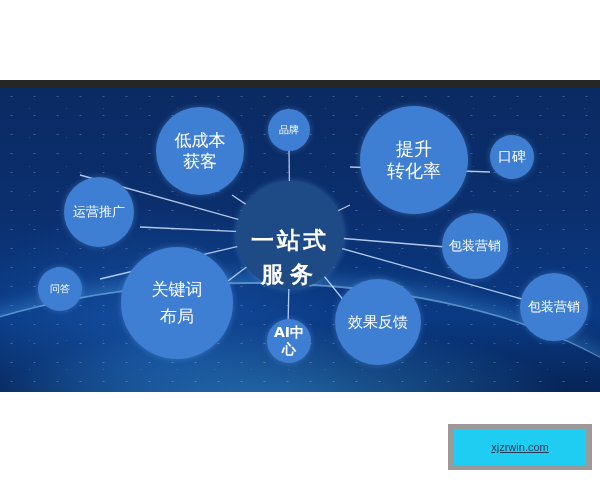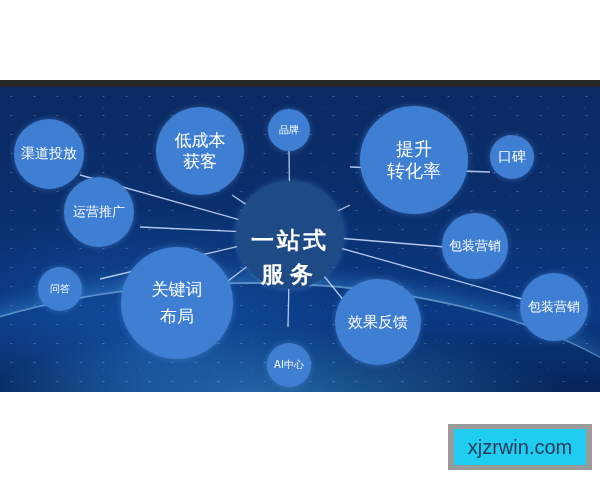--- a/index.html
+++ b/index.html
@@ -13,21 +13,21 @@
   .stars{position:absolute;inset:0;
     background-image:radial-gradient(rgba(255,255,255,0.35) 0.8px, transparent 1.2px),
                      radial-gradient(rgba(255,255,255,0.2) 0.6px, transparent 1px);
     background-size:23px 19px, 37px 29px;background-position:0 0, 11px 7px;opacity:0.7;}
   .arc{position:absolute;left:-200px;top:195px;width:900px;height:400px;border-radius:50%;
     border-top:2px solid rgba(150,210,255,0.55);box-shadow:0 -6px 18px rgba(80,170,240,0.35);}
   svg.lines{position:absolute;left:0;top:0;}
   .node{position:absolute;border-radius:50%;background:#3f7fd3;color:#ffffff;display:flex;align-items:center;justify-content:center;text-align:center;line-height:1.25;box-shadow:0 0 6px rgba(120,180,255,0.35);}
   .center{background:#1e4a86;font-weight:bold;font-family:"DejaVu Serif",serif;}
   .watermark{position:absolute;left:448px;top:424px;width:144px;height:46px;background:#9a9a9a;}
-  .watermark-inner{position:absolute;left:6px;top:5px;right:6px;bottom:5px;background:#1fcdf3;color:#2a3a55;display:flex;align-items:center;justify-content:center;font-size:20px;font-family:"Liberation Sans",sans-serif;}
+  .watermark-inner{position:absolute;left:6px;top:5px;right:6px;bottom:5px;background:#1fcdf3;color:#2a3a55;display:flex;align-items:center;justify-content:center;font-size:11px;font-family:"Liberation Sans",sans-serif;text-decoration:underline;}
 </style>
 </head>
 <body>
 
 <div class="topbar"></div>
 
 <div class="banner">
   <div class="stars"></div>
   <div class="arc"></div>
 
@@ -41,25 +41,20 @@
       <line x1="290" y1="147" x2="140" y2="140"></line>
       <line x1="290" y1="147" x2="446" y2="160"></line>
       <line x1="290" y1="147" x2="100" y2="192"></line>
       <line x1="290" y1="147" x2="220" y2="200"></line>
       <line x1="290" y1="147" x2="522" y2="212"></line>
       <line x1="290" y1="147" x2="345" y2="215"></line>
       <line x1="290" y1="147" x2="288" y2="240"></line>
     </g>
   </svg>
 
-  <div class="node" style="left:14px;top:32px;width:70px;height:70px;font-size:14px;">
-    <div>
-        <div>渠道投放</div>
-      </div>
-  </div>
   <div class="node" style="left:156px;top:20px;width:88px;height:88px;font-size:17px;">
     <div>
         <div>低成本</div>
         <div>获客</div>
       </div>
   </div>
   <div class="node" style="left:268px;top:22px;width:42px;height:42px;font-size:10px;align-items:center;">
     <div>品牌</div>
   </div>
   <div class="node" style="left:360px;top:19px;width:108px;height:108px;font-size:18px;">
@@ -85,21 +80,21 @@
         <div>关键词</div>
         <div style="margin-top:6px">布局</div>
       </div>
   </div>
   <div class="node" style="left:520px;top:186px;width:68px;height:68px;font-size:13px;">
     <div>包装营销</div>
   </div>
   <div class="node" style="left:335px;top:192px;width:86px;height:86px;font-size:15px;">
     <div>效果反馈</div>
   </div>
-  <div class="node" style="left:267px;top:256px;width:44px;height:44px;font-size:10px;">
+  <div class="node" style="left:267px;top:232px;width:44px;height:44px;font-size:14px;font-weight:bold;">
     <div>AI中心</div>
   </div>
 
   <div class="node center" style="left:236px;top:94px;width:108px;height:108px;font-size:23px;align-items:flex-end;">
     <div>
         <div style="letter-spacing:3px">一站式</div>
         <div style="letter-spacing:6px;margin-top:6px">服务</div>
       </div>
   </div>
 </div>

